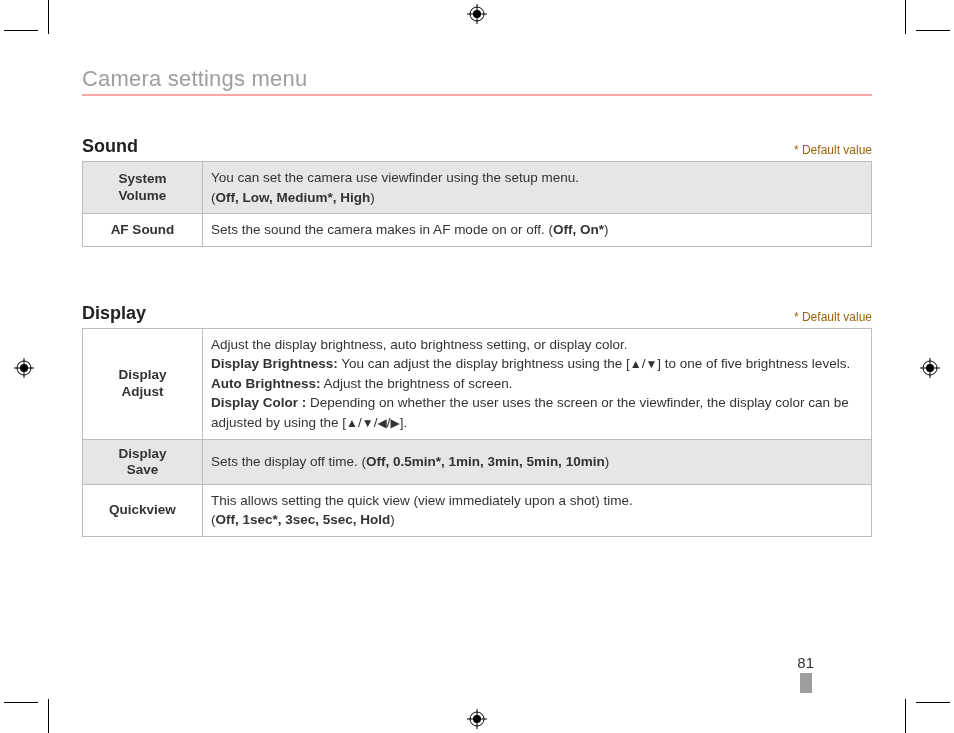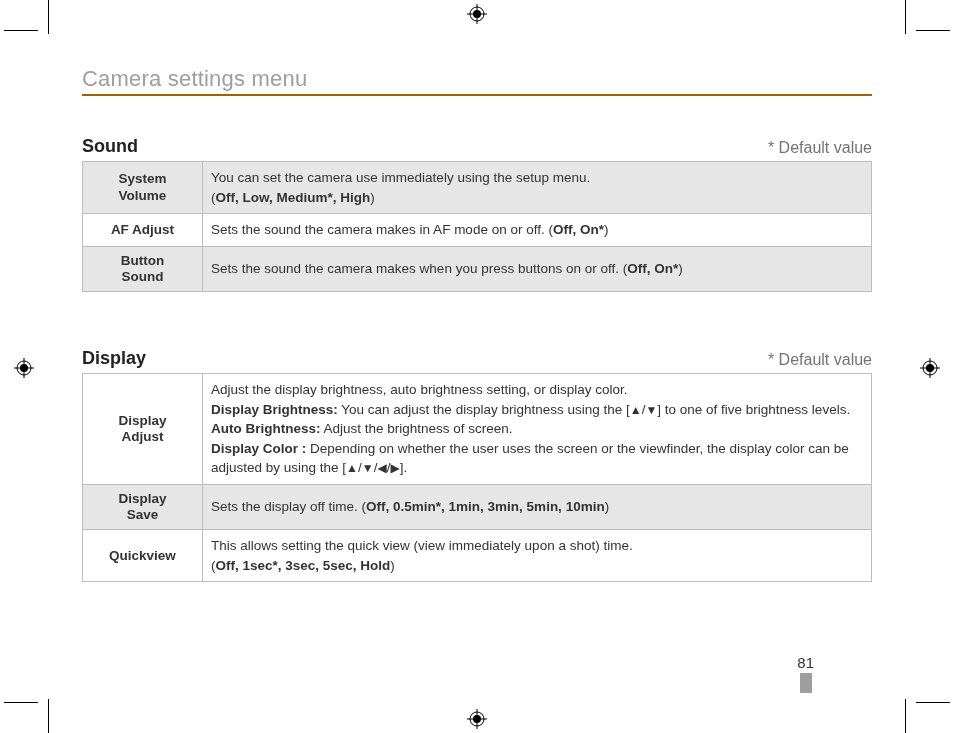--- a/index.html
+++ b/index.html
@@ -1,20 +1,20 @@
 <!DOCTYPE html>
 <html><head>
 <meta charset="utf-8">
 <style>
   html,body{margin:0;padding:0;background:#fff;font-family:Arial,Helvetica,sans-serif;color:#333;}
   .page{position:relative;width:954px;height:733px;box-sizing:border-box;padding:56px 82px 0 82px;}
-  .title{font-size:22px;color:#9e9e9e;border-bottom:2px solid #a16207;padding-bottom:2px;margin:10px 0 40px 0;letter-spacing:.2px;}
+  .title{font-size:22px;color:#9e9e9e;border-bottom:2px solid #fca5a5;padding-bottom:2px;margin:10px 0 40px 0;letter-spacing:.2px;}
   .sec-head{display:flex;justify-content:space-between;align-items:flex-end;margin-bottom:4px;}
   .sec-title{font-size:18px;font-weight:bold;color:#222;}
-  .default-note{font-size:16px;color:#737373;text-align:right;}
+  .default-note{font-size:12px;color:#a16207;text-align:right;}
   table.settings{width:100%;border-collapse:collapse;font-size:13.5px;line-height:1.45;}
   table.settings td{border:1px solid #bdbdbd;padding:6px 8px;vertical-align:middle;}
   table.settings tr.shade td{background:#e6e6e6;}
   table.settings td.label{width:103px;font-weight:bold;text-align:center;line-height:1.2;}
   .b{font-weight:bold;text-align:center;}
   .gap{height:56px;}
   .pagenum-block{position:absolute;right:140px;bottom:40px;text-align:center;}
   .pagenum{font-size:15px;color:#333;}
   .pagenum-bar{width:12px;height:20px;background:#9e9e9e;margin:2px auto 0 auto;}
   
@@ -68,37 +68,28 @@
     <div class="default-note">* Default value</div>
   </div>
   <table class="settings">
     <tbody>
         <tr class="shade">
       <td class="label">
         <span>System</span><br>
         <span>Volume</span>
       </td>
       <td>
-        <span>You can set the camera use immediately using the setup menu.</span><br>
+        <span>You can set the camera use viewfinder using the setup menu.</span><br>
         <span>(</span><span class="b">Off, Low, Medium*, High</span><span>)</span>
       </td>
     </tr>
     <tr>
-      <td class="label">AF Adjust</td>
+      <td class="label">AF Sound</td>
       <td>
         <span>Sets the sound the camera makes in AF mode on or off. (</span><span class="b">Off, On*</span><span>)</span>
-      </td>
-    </tr>
-    <tr class="shade">
-      <td class="label">
-        <span>Button</span><br>
-        <span>Sound</span>
-      </td>
-      <td>
-        <span>Sets the sound the camera makes when you press buttons on or off. (</span><span class="b">Off, On*</span><span>)</span>
       </td>
     </tr>
   </tbody>
     </table>
 
   <div class="gap"></div>
 
   <div class="sec-head">
     <div class="sec-title">Display</div>
     <div class="default-note">* Default value</div>

